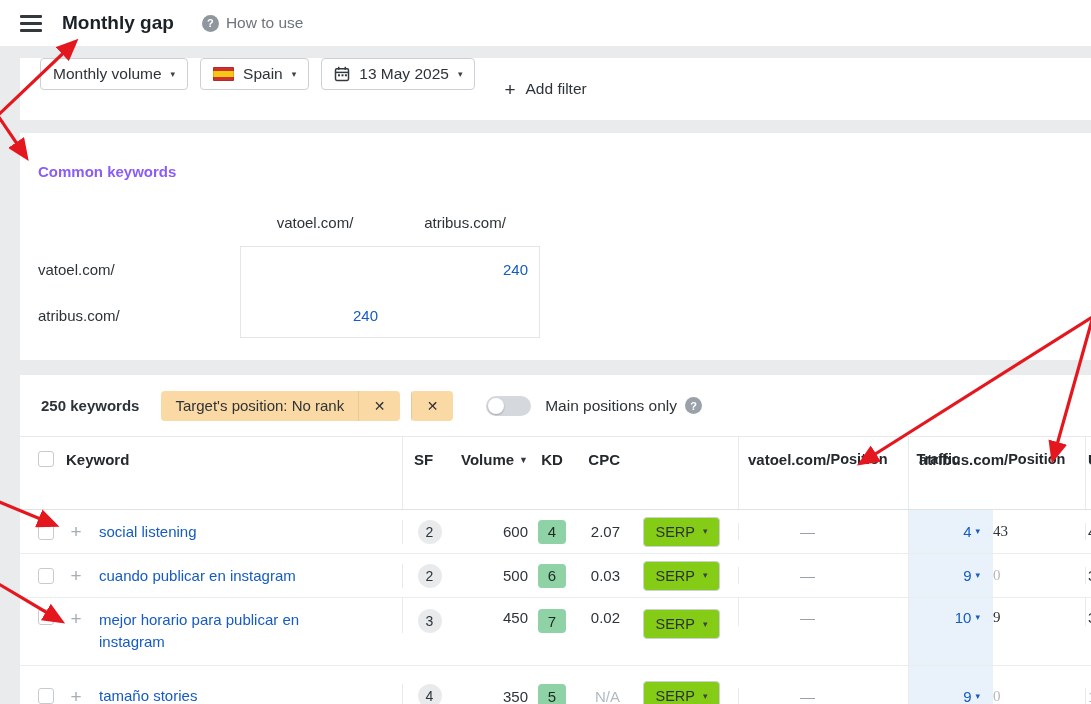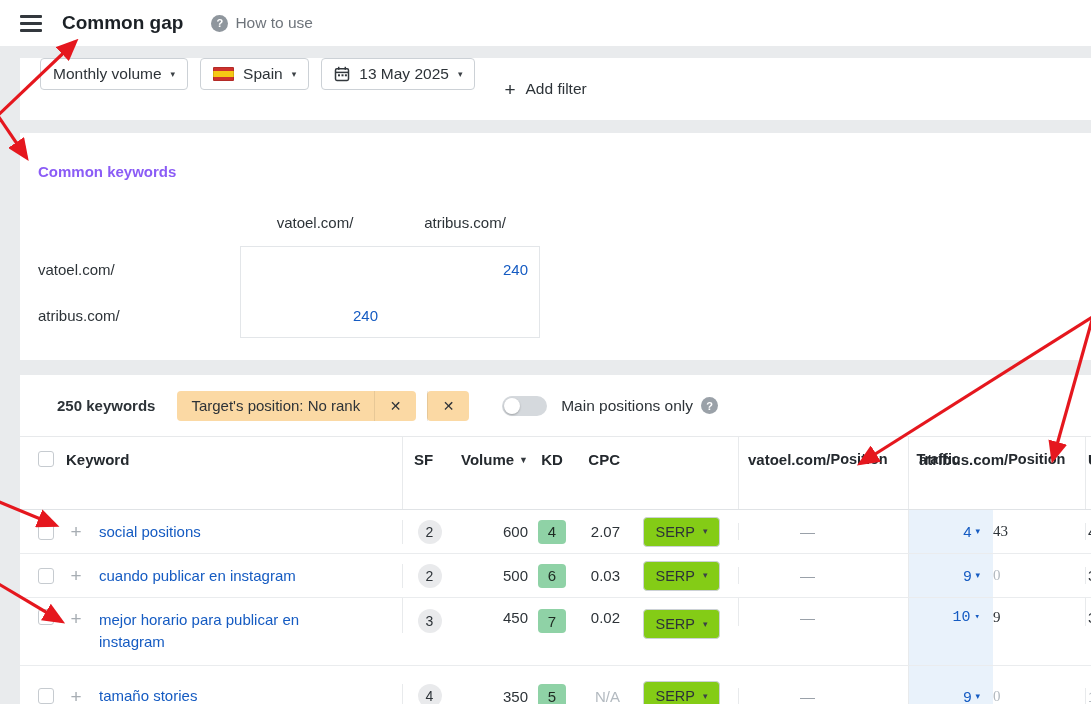--- a/index.html
+++ b/index.html
@@ -33,21 +33,21 @@
   .ck-heading { position: absolute; left: 18px; top: 30px; font-weight: bold; color: #8b5cf6; }
   .mx-h { position: absolute; top: 81px; width: 150px; text-align: center; }
   .mx-h.h0 { left: 220px; } .mx-h.h1 { left: 370px; }
   .mx-box { position: absolute; left: 220px; top: 113px; width: 300px; height: 92px; border: 1px solid #e3e6e9; background: #fff; }
   .mx-label { position: absolute; left: 18px; }
   .mx-label.r0 { top: 128px; } .mx-label.r1 { top: 174px; }
   .mx-val { position: absolute; width: 138px; text-align: right; color: #155bc2; cursor: pointer; }
   .mx-val.v0 { left: 370px; top: 128px; } .mx-val.v1 { left: 220px; top: 174px; }
   
   .card.table { top: 375px; bottom: 0; }
-  .toolbar { height: 62px; display: flex; align-items: center; padding-left: 37px; border-bottom: 1px solid #e7e9eb; }
+  .toolbar { height: 62px; display: flex; align-items: center; padding-left: 21px; border-bottom: 1px solid #e7e9eb; }
   .count { font-weight: bold; margin-right: 22px; white-space: nowrap; }
   .chip { height: 30px; background: #fbd9a4; border-radius: 4px; display: inline-flex; align-items: center; margin-right: 11px; cursor: pointer; white-space: nowrap; }
   .chip .lbl { padding: 0 14px; }
   .chip .x { width: 42px; align-self: stretch; display: flex; align-items: center; justify-content: center;
     border-left: 1px solid rgba(0,0,0,.08); font-size: 14px; color: #2f3338; cursor: pointer; }
   .toggle { width: 45px; height: 20px; border-radius: 10px; background: #d5d9dd; margin-left: 22px; position: relative; flex: none; cursor: pointer; }
   .knob { position: absolute; left: 2px; top: 2px; width: 16px; height: 16px; border-radius: 50%; background: #fff; box-shadow: 0 1px 2px rgba(0,0,0,.25); }
   .toglabel { margin-left: 14px; font-size: 15.5px; white-space: nowrap; }
   .toolbar .helpcirc { margin-left: 8px; background: #9aa1a8; }
   
@@ -75,21 +75,21 @@
   .gsub { display: flex; font-size: 14.5px; }
   .gsub .s1 { width: 86px; }
   .hgroup.atr .gsub .s1 { width: 87px; }
   .sortcaret { font-size: 9px; margin-left: 5px; align-self: center; color: #33383d; }
   .volhead { display: inline-flex; align-items: center; cursor: pointer; }
   .trow { display: flex; align-items: center; min-height: 44px; border-bottom: 1px solid #eaecee; font-size: 15px; }
   .trow > div { display: flex; align-items: center; }
   .trow .c-apos { align-self: stretch; background: #e9f2fb; }
   .trow.tall { min-height: 68px; align-items: flex-start; }
   .trow.tall > div { padding-top: 11px; }
-  .trow.tall .c-apos { align-items: flex-start; font-family: Liberation Mono, monospace; }
+  .trow.tall .c-apos { align-items: flex-start; }
   .trow.last { min-height: 60px; border-bottom: none; }
   .cbx { width: 16px; height: 16px; border: 1.5px solid #c6cbd0; border-radius: 3px; background: #fff; flex: none; cursor: pointer; }
   .rowplus { color: #a7adb3; font-size: 19px; line-height: 1; cursor: pointer; }
   .kwlink { color: #155bc2; max-width: 240px; line-height: 22px; display: inline-block; cursor: pointer; }
   .sf-badge { width: 24px; height: 24px; border-radius: 50%; background: #e9eaec; display: flex; align-items: center; justify-content: center; font-size: 14px; color: #2d3338; }
   .kd-badge { width: 28px; height: 24px; border-radius: 4px; background: #8fd2a6; color: #1e2b22; display: flex; align-items: center; justify-content: center; font-size: 15px; }
   .serp { height: 30px; padding: 0 11px; border: 1px solid #ccd1d6; border-radius: 4px; background: #84cc16; display: inline-flex; align-items: center; gap: 8px; font-size: 14.5px; color: #2d3338; cursor: pointer; }
   .dash { color: #9aa1a9; }
   .poslink { color: #155bc2; display: inline-flex; align-items: center; gap: 4px; cursor: pointer; }
   .poslink .caret { color: #155bc2; }
@@ -101,21 +101,21 @@
 <body>
 
 <div class="page">
 
   <div class="topbar">
     <span class="burger">
         <i></i>
         <i></i>
         <i></i>
       </span>
-    <span class="title">Common gap</span>
+    <span class="title">Monthly gap</span>
     <span class="helpcirc">?</span>
     <span class="howto">How to use</span>
   </div>
 
   <div class="card filters">
     <span class="fbtn">
       <span>Monthly volume</span>
       <span class="caret">▾</span>
     </span>
     <span class="fbtn">
@@ -214,21 +214,21 @@
     </div>
 
     <div class="trow">
       <div class="c-check">
           <span class="cbx"></span>
         </div>
       <div class="c-plus">
           <span class="rowplus">+</span>
         </div>
       <div class="c-kw">
-          <span class="kwlink">social positions</span>
+          <span class="kwlink">social listening</span>
         </div>
       <div class="c-sf">
           <span class="sf-badge">2</span>
         </div>
       <div class="c-vol">
           <span>600</span>
         </div>
       <div class="c-kd">
           <span class="kd-badge">4</span>
         </div>

